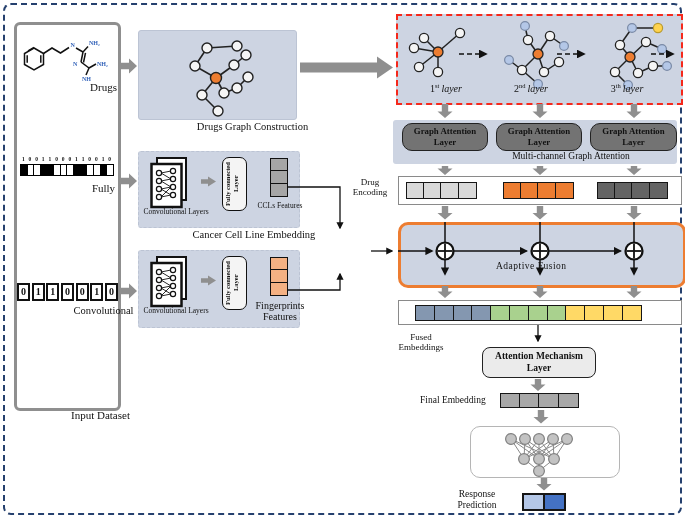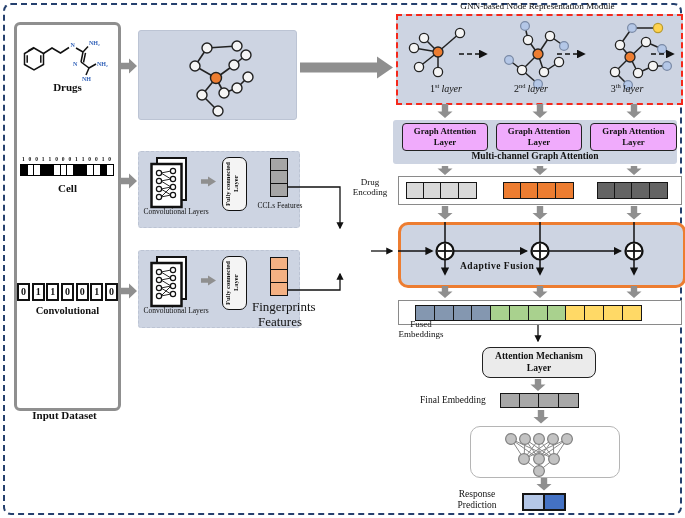--- a/index.html
+++ b/index.html
@@ -2,21 +2,21 @@
 <html><head>
 <meta charset="utf-8">
 <style>
   html,body{margin:0;padding:0;background:#fff;}
   .stage{position:relative;width:685px;height:518px;background:#fff;
          font-family:"Liberation Serif", serif;color:#111;overflow:hidden;}
   .abs{position:absolute;}
   .outerB{position:absolute;inset:3px;border:2.6px dashed #25406E;border-radius:8px;}
   .panel{position:absolute;background:#CDD4E2;border-radius:3px;border:1px solid #bcc4d4;}
   .lbl{position:absolute;line-height:1.12;}
-  .bold{font-weight:bold;}
+  .bold{font-weight:normal;padding-left:36px;}
   .ctr{text-align:center;}
   
   .inputBox{position:absolute;left:14px;top:22px;width:101px;height:383px;background:#fff;
             border:3.5px solid #8F8F8F;border-radius:6px;}
   .cclsDigits{position:absolute;left:3px;top:131px;width:93px;display:flex;font-size:5.5px;font-weight:bold;}
   .cclsDigits span{flex:1;text-align:center;}
   .cclsStrip{position:absolute;left:3px;top:139px;width:92px;height:10px;display:flex;border:1.5px solid #000;background:#fff;}
   .cclsStrip div{flex:1;border-right:1px solid #000;}
   .cclsStrip div:last-child{border-right:none;}
   .fpRow{position:absolute;left:0;top:258px;width:100%;display:flex;justify-content:center;gap:1.5px;}
@@ -26,21 +26,21 @@
   .fcBox{position:absolute;border:1.5px solid #111;border-radius:7px;background:#F4F4F4;
          writing-mode:vertical-rl;transform:rotate(180deg);text-align:center;
          font-size:6.5px;font-weight:bold;line-height:1.25;padding:2px 1px;}
   .featCol{position:absolute;display:flex;flex-direction:column;}
   .featCol div{width:16px;height:12px;border:1.7px solid #111;}
   .featCol div + div{margin-top:-1.7px;}
   
   .roundBox{position:absolute;border:1.5px solid #222;border-radius:8px;background:#EBEBEB;
             display:flex;flex-direction:column;justify-content:center;text-align:center;
             font-weight:bold;line-height:1.18;}
-  .galBox{position:absolute;border:1.6px solid #222;border-radius:4px;background:#f0abfc;
+  .galBox{position:absolute;border:1.6px solid #222;border-radius:10px;background:#737373;
           display:flex;flex-direction:column;justify-content:center;text-align:center;
           font-weight:bold;font-size:8.8px;line-height:1.25;}
   
   .cellrow{position:absolute;display:flex;}
   .cellrow div{border:1.8px solid #161616;}
   .cellrow div + div{margin-left:-1.8px;}
   .embedG div{width:17px;height:15px;}
   .fusedRow div{width:18.6px;height:14px;}
   .finalRow div{width:19px;height:13px;}
   .respRow div{width:19px;height:14px;border-width:2.2px;}
@@ -290,35 +290,36 @@
         <div style="background: rgb(255, 255, 255);"></div>
         <div style="background: rgb(255, 255, 255);"></div>
         <div style="background: rgb(255, 255, 255);"></div>
         <div style="background: rgb(0, 0, 0);"></div>
         <div style="background: rgb(0, 0, 0);"></div>
         <div style="background: rgb(255, 255, 255);"></div>
         <div style="background: rgb(255, 255, 255);"></div>
         <div style="background: rgb(0, 0, 0);"></div>
         <div style="background: rgb(255, 255, 255);"></div>
       </div>
-    <div class="lbl bold ctr" style="left:0;top:157px;width:100%;font-size:11px;">Cell</div>
+    <div class="lbl bold ctr" style="left:0;top:157px;width:100%;font-size:11px;">Fully</div>
 
     <div class="fpRow">
         <span>0</span>
         <span>1</span>
         <span>1</span>
         <span>0</span>
         <span>0</span>
         <span>1</span>
         <span>0</span>
       </div>
     <div class="lbl bold ctr" style="left:0;top:280px;width:100%;font-size:10.5px;">Convolutional</div>
   </div>
   <div class="lbl bold ctr" style="left:14px;top:409px;width:101px;font-size:11px;">Input Dataset</div>
 
+  <div class="lbl bold ctr" style="left:138px;top:121px;width:157px;font-size:10.5px;">Drugs Graph Construction</div>
 
   <svg class="abs" style="left:150px;top:157px;" width="40" height="52" viewBox="0 0 40 52">
     <rect x="7" y="1" width="29" height="42" fill="#fff" stroke="#111" stroke-width="2"></rect>
     <rect x="1.5" y="7" width="30" height="43" fill="#fff" stroke="#111" stroke-width="2.5"></rect>
     <g stroke="#111" stroke-width="0.9">
       <line x1="11" y1="16" x2="21" y2="14"></line>
         <line x1="11" y1="16" x2="21" y2="22"></line>
       <line x1="11" y1="24" x2="21" y2="22"></line>
         <line x1="11" y1="24" x2="21" y2="30"></line>
       <line x1="11" y1="32" x2="21" y2="30"></line>
@@ -338,20 +339,21 @@
     </g>
   </svg>
   <div class="lbl ctr" style="left:140px;top:208px;width:72px;font-size:7.5px;">Convolutional Layers</div>
   <div class="fcBox" style="left:222px;top:157px;width:21px;height:48px;">Fully connected Layer</div>
   <div class="featCol" style="left:270px;top:158px;">
       <div style="background: rgb(166, 166, 166);"></div>
       <div style="background: rgb(166, 166, 166);"></div>
       <div style="background: rgb(166, 166, 166);"></div>
     </div>
   <div class="lbl ctr" style="left:256px;top:202px;width:48px;font-size:7.5px;">CCLs Features</div>
+  <div class="lbl bold ctr" style="left:138px;top:229px;width:160px;font-size:10.5px;">Cancer Cell Line Embedding</div>
 
   <svg class="abs" style="left:150px;top:256px;" width="40" height="52" viewBox="0 0 40 52">
     <rect x="7" y="1" width="29" height="42" fill="#fff" stroke="#111" stroke-width="2"></rect>
     <rect x="1.5" y="7" width="30" height="43" fill="#fff" stroke="#111" stroke-width="2.5"></rect>
     <g stroke="#111" stroke-width="0.9">
       <line x1="11" y1="16" x2="21" y2="14"></line>
         <line x1="11" y1="16" x2="21" y2="22"></line>
       <line x1="11" y1="24" x2="21" y2="22"></line>
         <line x1="11" y1="24" x2="21" y2="30"></line>
       <line x1="11" y1="32" x2="21" y2="30"></line>
@@ -370,24 +372,23 @@
         <circle cx="23" cy="38" r="2.6"></circle>
     </g>
   </svg>
   <div class="lbl ctr" style="left:140px;top:307px;width:72px;font-size:7.5px;">Convolutional Layers</div>
   <div class="fcBox" style="left:222px;top:256px;width:21px;height:48px;">Fully connected Layer</div>
   <div class="featCol" style="left:270px;top:257px;">
       <div style="background: rgb(244, 177, 131);"></div>
       <div style="background: rgb(244, 177, 131);"></div>
       <div style="background: rgb(244, 177, 131);"></div>
     </div>
-  <div class="lbl ctr" style="left:252px;top:300px;width:56px;font-size:13px;">Fingerprints Features</div>
-
-
-  <div class="lbl ctr" style="left:396px;top:1px;width:283px;font-size:9.2px;">GNN-based Node Representation Module</div>
+  <div class="lbl ctr" style="left:252px;top:300px;width:56px;font-size:10px;">Fingerprints Features</div>
+
+
 
   <div class="layerLbl" style="left:406px;top:82px;"><span>1</span><sup>st</sup><span class="lw">layer</span></div>
   <div class="layerLbl" style="left:491px;top:82px;"><span>2</span><sup>nd</sup><span class="lw">layer</span></div>
   <div class="layerLbl" style="left:587px;top:82px;"><span>3</span><sup>th</sup><span class="lw">layer</span></div>
 
   <div class="galBox" style="left:402px;top:123px;width:84px;height:26px;">
     <div>Graph Attention</div>
     <div>Layer</div>
   </div>
   <div class="galBox" style="left:496px;top:123px;width:84px;height:26px;">
@@ -436,21 +437,21 @@
         <div style="background: rgb(169, 209, 142);"></div>
         <div style="background: rgb(169, 209, 142);"></div>
         <div style="background: rgb(169, 209, 142);"></div>
         <div style="background: rgb(169, 209, 142);"></div>
         <div style="background: rgb(255, 217, 102);"></div>
         <div style="background: rgb(255, 217, 102);"></div>
         <div style="background: rgb(255, 217, 102);"></div>
         <div style="background: rgb(255, 217, 102);"></div>
       </div>
   </div>
-  <div class="lbl ctr" style="left:390px;top:319px;width:62px;font-size:9px;">
+  <div class="lbl ctr" style="left:390px;top:332px;width:62px;font-size:9px;">
     <div>Fused</div>
     <div>Embeddings</div>
   </div>
 
   <div class="roundBox" style="left:482px;top:347px;width:112px;height:29px;font-size:9.5px;">
     <div>Attention Mechanism</div>
     <div>Layer</div>
   </div>
 
   <div class="lbl" style="left:420px;top:395px;font-size:9.5px;">Final Embedding</div>

